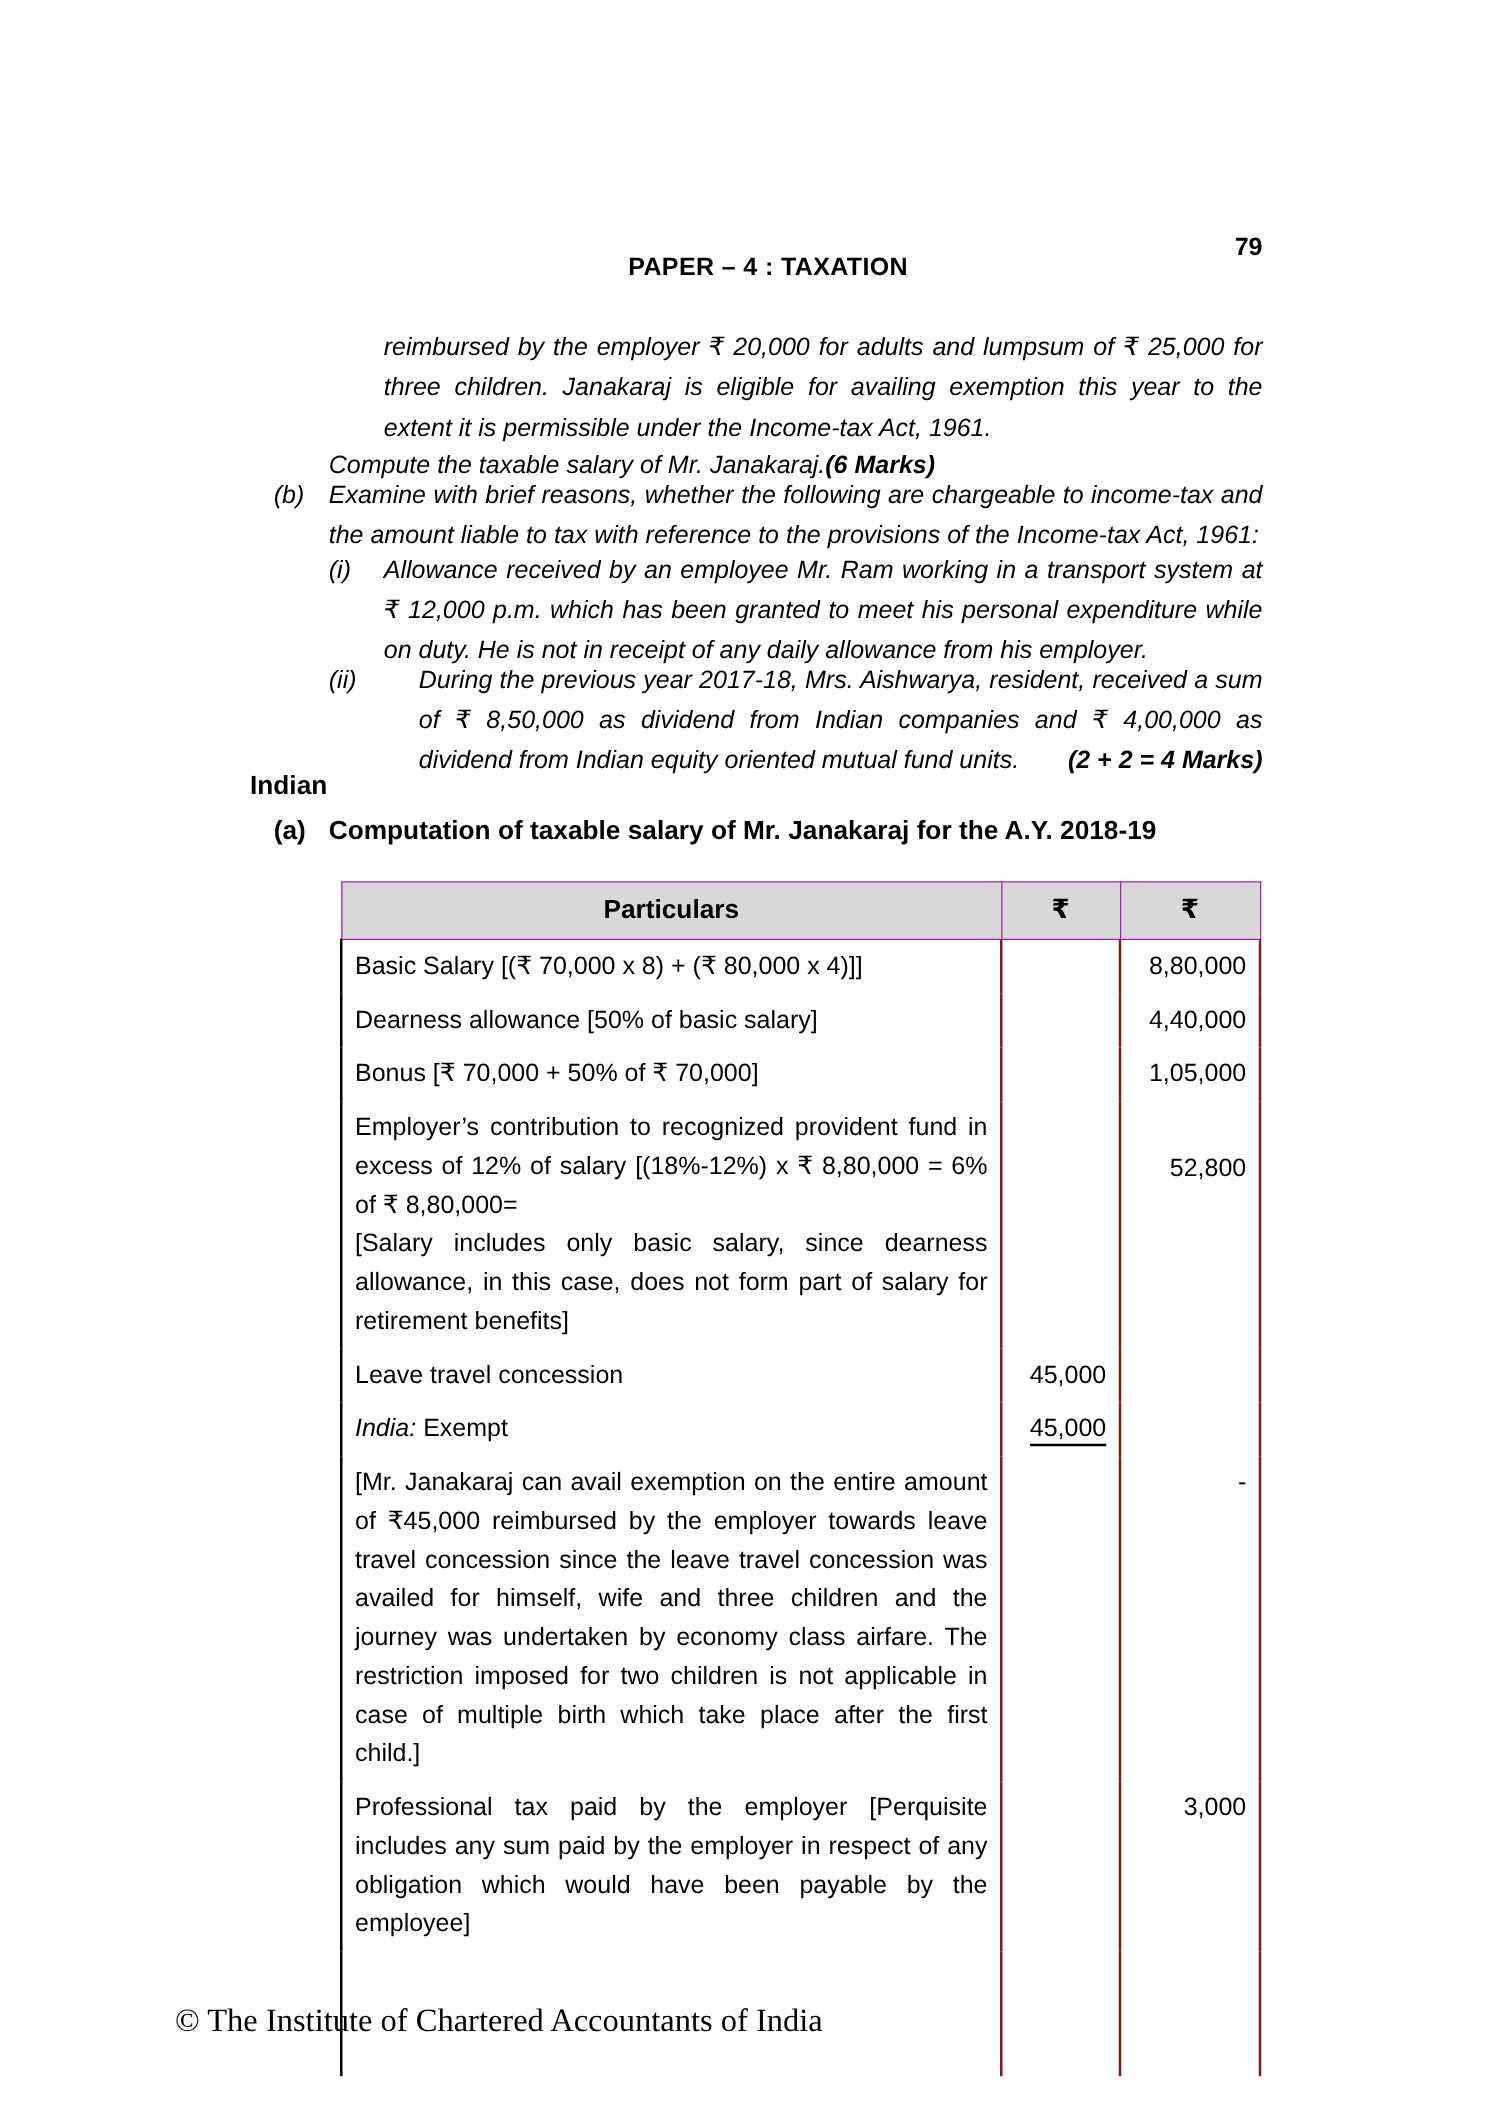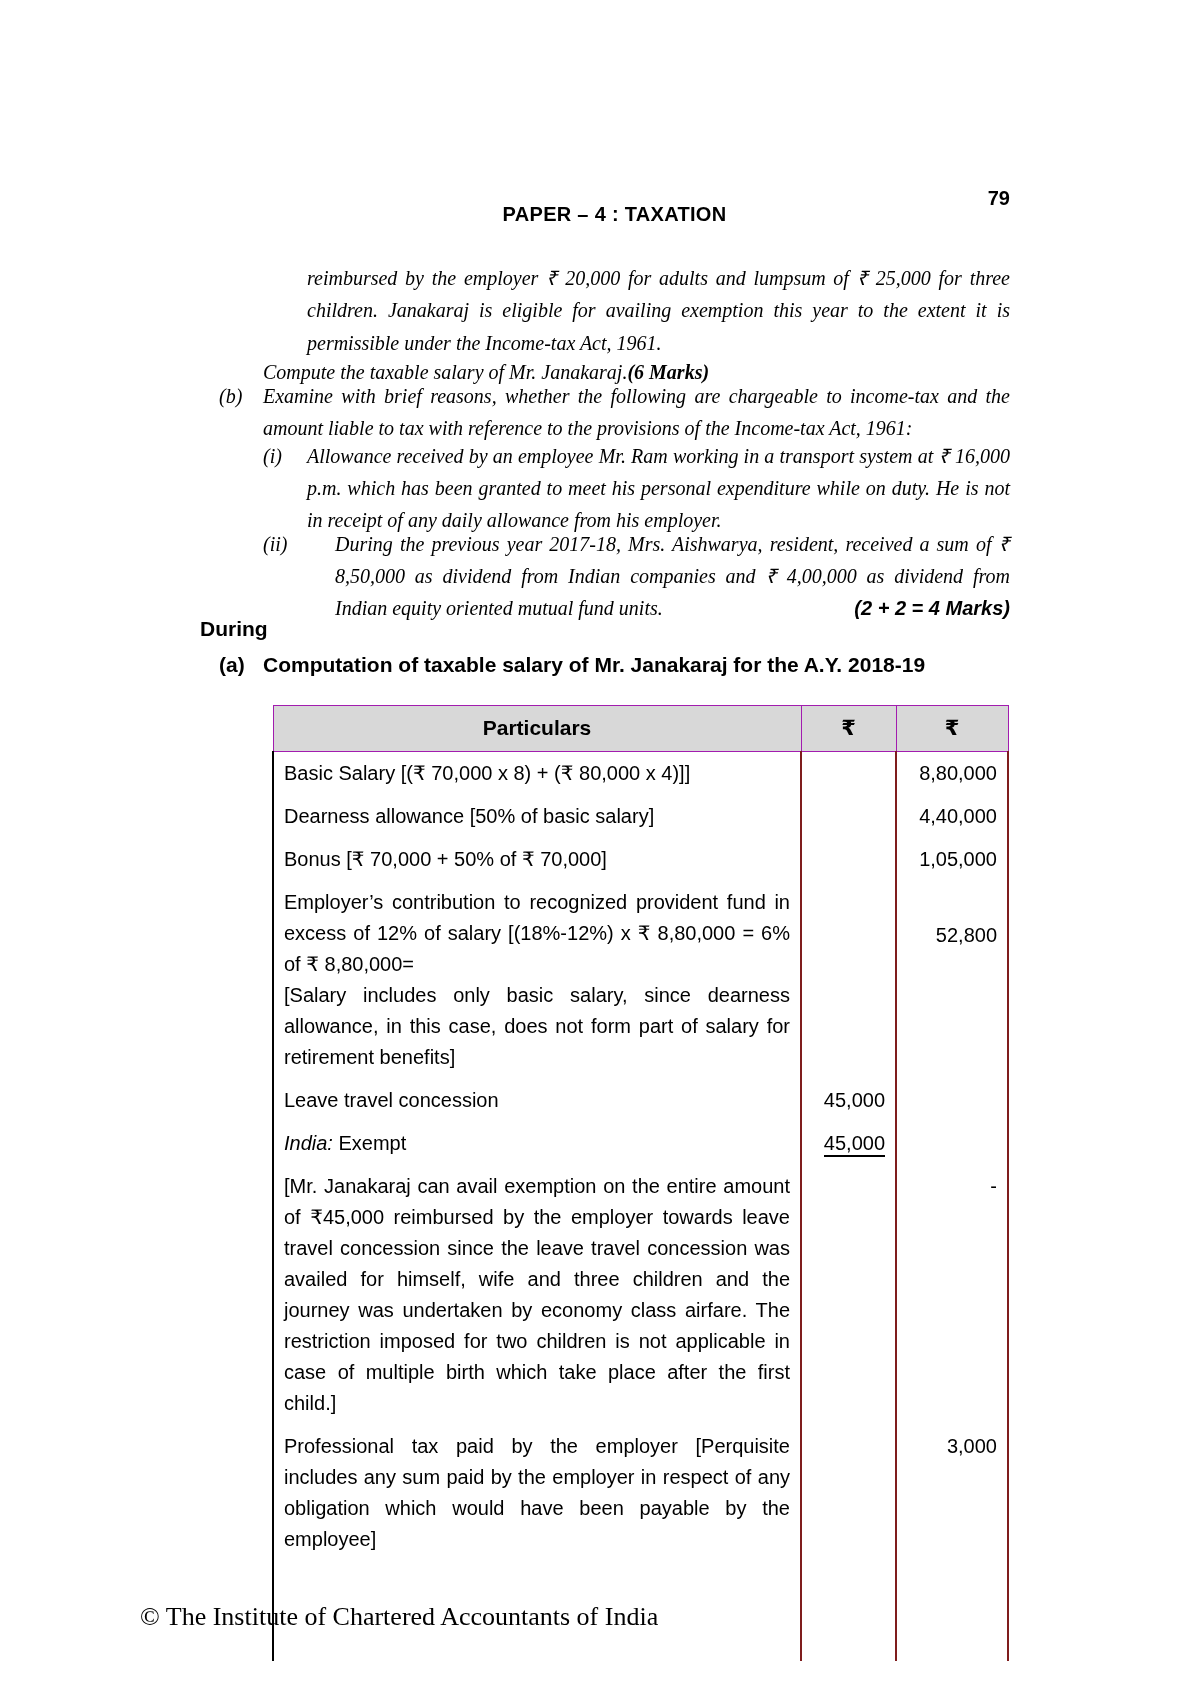--- a/index.html
+++ b/index.html
@@ -32,21 +32,21 @@
     letter-spacing: 0.3px;
   }
   .page-number {
     position: absolute;
     top: 182px;
     right: 181px;
     font-weight: bold;
     font-size: 20px;
   }
   
-  .question { font-style: italic; font-family: Liberation Serif, serif; }
+  .question { font-style: italic; }
   .q-intro {
     position: absolute;
     top: 262px;
     left: 307px;
     width: 703px;
     text-align: justify;
     line-height: 1.62;
   }
   .q-compute {
     position: absolute;
@@ -158,32 +158,32 @@
     <span class="marks">(6 Marks)</span>
   </div>
 
   <div class="list-row row-b question">
     <span class="label">(b)</span>
     <div class="body">Examine with brief reasons, whether the following are chargeable to income-tax and the amount liable to tax with reference to the provisions of the Income-tax Act, 1961:</div>
   </div>
 
   <div class="list-row row-i question">
     <span class="label">(i)</span>
-    <div class="body">Allowance received by an employee Mr. Ram working in a transport system at ₹ 16,000 p.m. which has been granted to meet his personal expenditure while on duty. He is not in receipt of any daily allowance from his employer.</div>
+    <div class="body">Allowance received by an employee Mr. Ram working in a transport system at ₹ 12,000 p.m. which has been granted to meet his personal expenditure while on duty. He is not in receipt of any daily allowance from his employer.</div>
   </div>
 
   <div class="list-row row-ii question">
     <span class="label">(ii)</span>
     <div class="body">During the previous year 2017-18, Mrs. Aishwarya, resident, received a sum of ₹ 8,50,000 as dividend from Indian companies and ₹ 4,00,000 as dividend from Indian equity oriented mutual fund units.</div>
   </div>
   <div class="marks-line">
     <span class="marks">(2 + 2 = 4 Marks)</span>
   </div>
 
-  <div class="answer-heading">During</div>
+  <div class="answer-heading">Indian</div>
 
   <div class="list-row row-a">
     <span class="label">(a)</span>
     <div class="body">Computation of taxable salary of Mr. Janakaraj for the A.Y. 2018-19</div>
   </div>
 
   <table class="comp-table">
     <colgroup>
       <col class="c-part">
         <col class="c-amt1">

